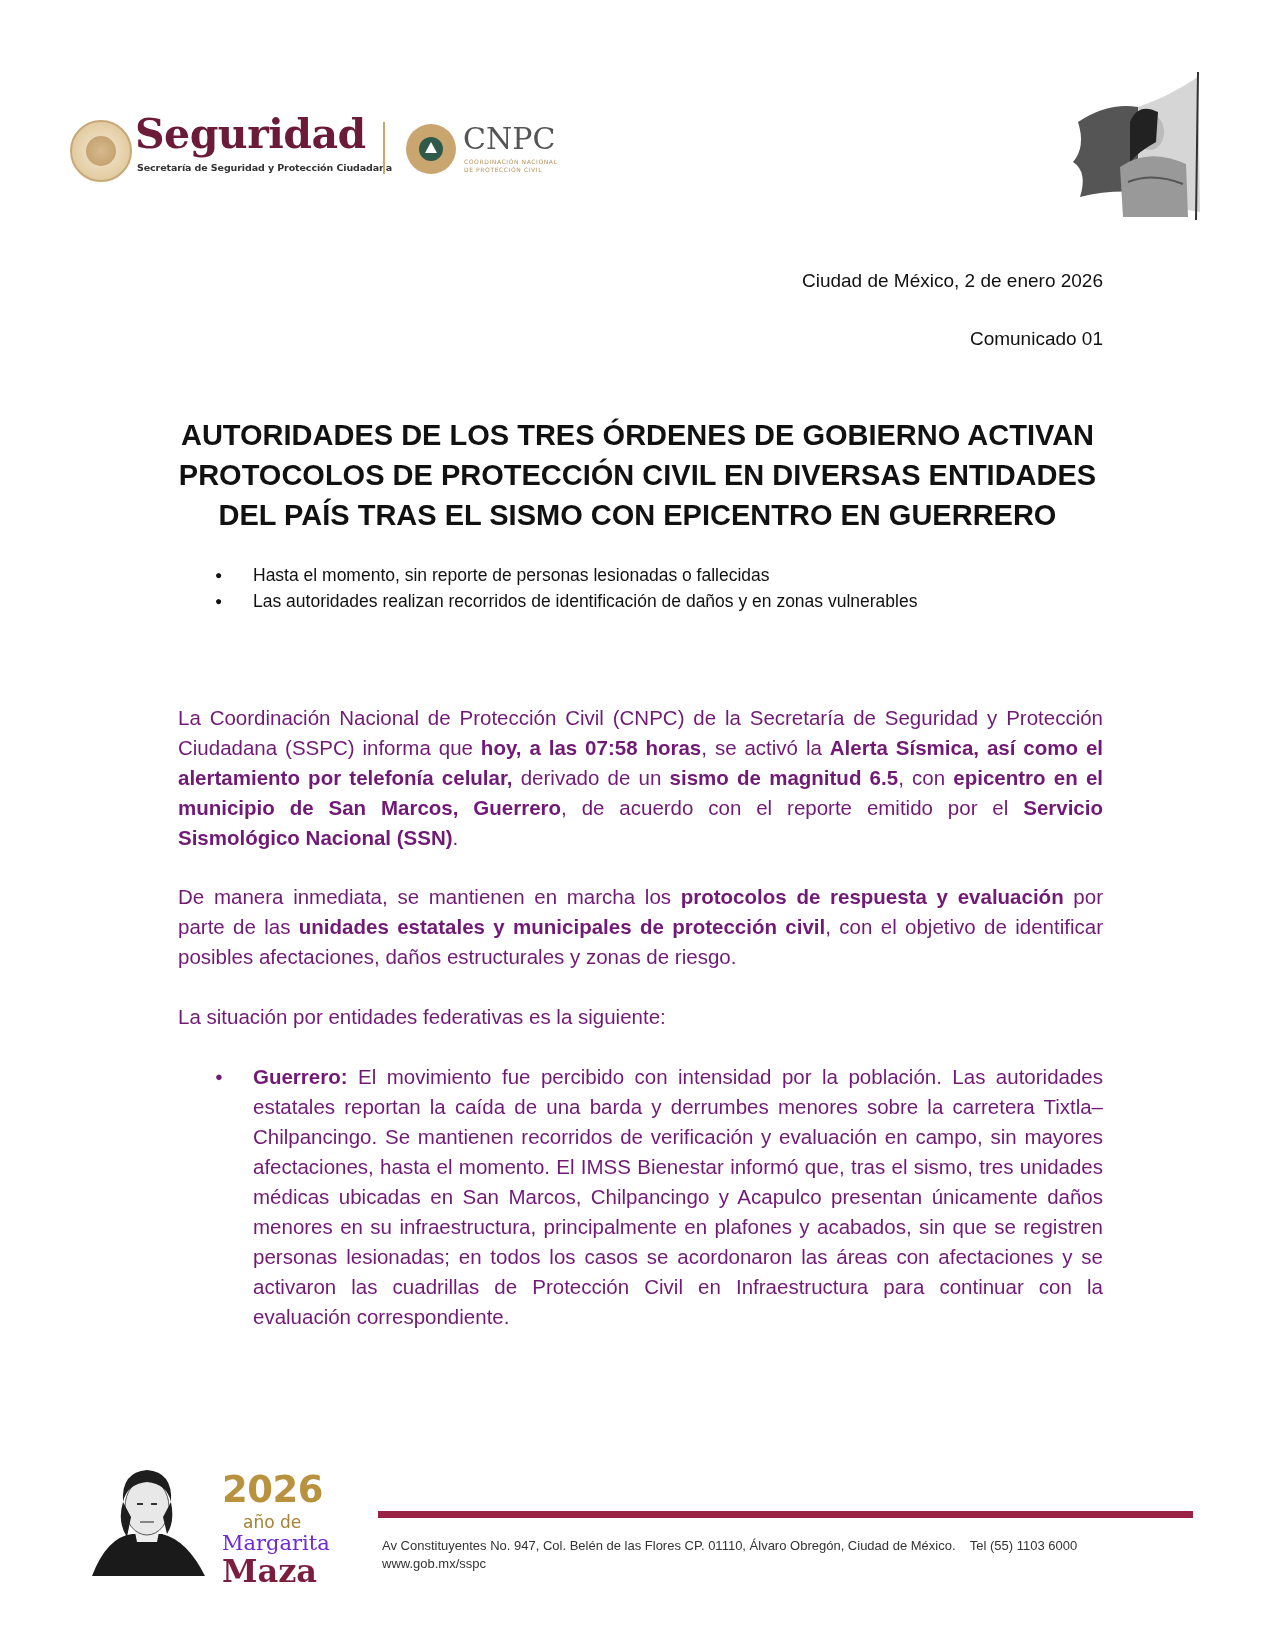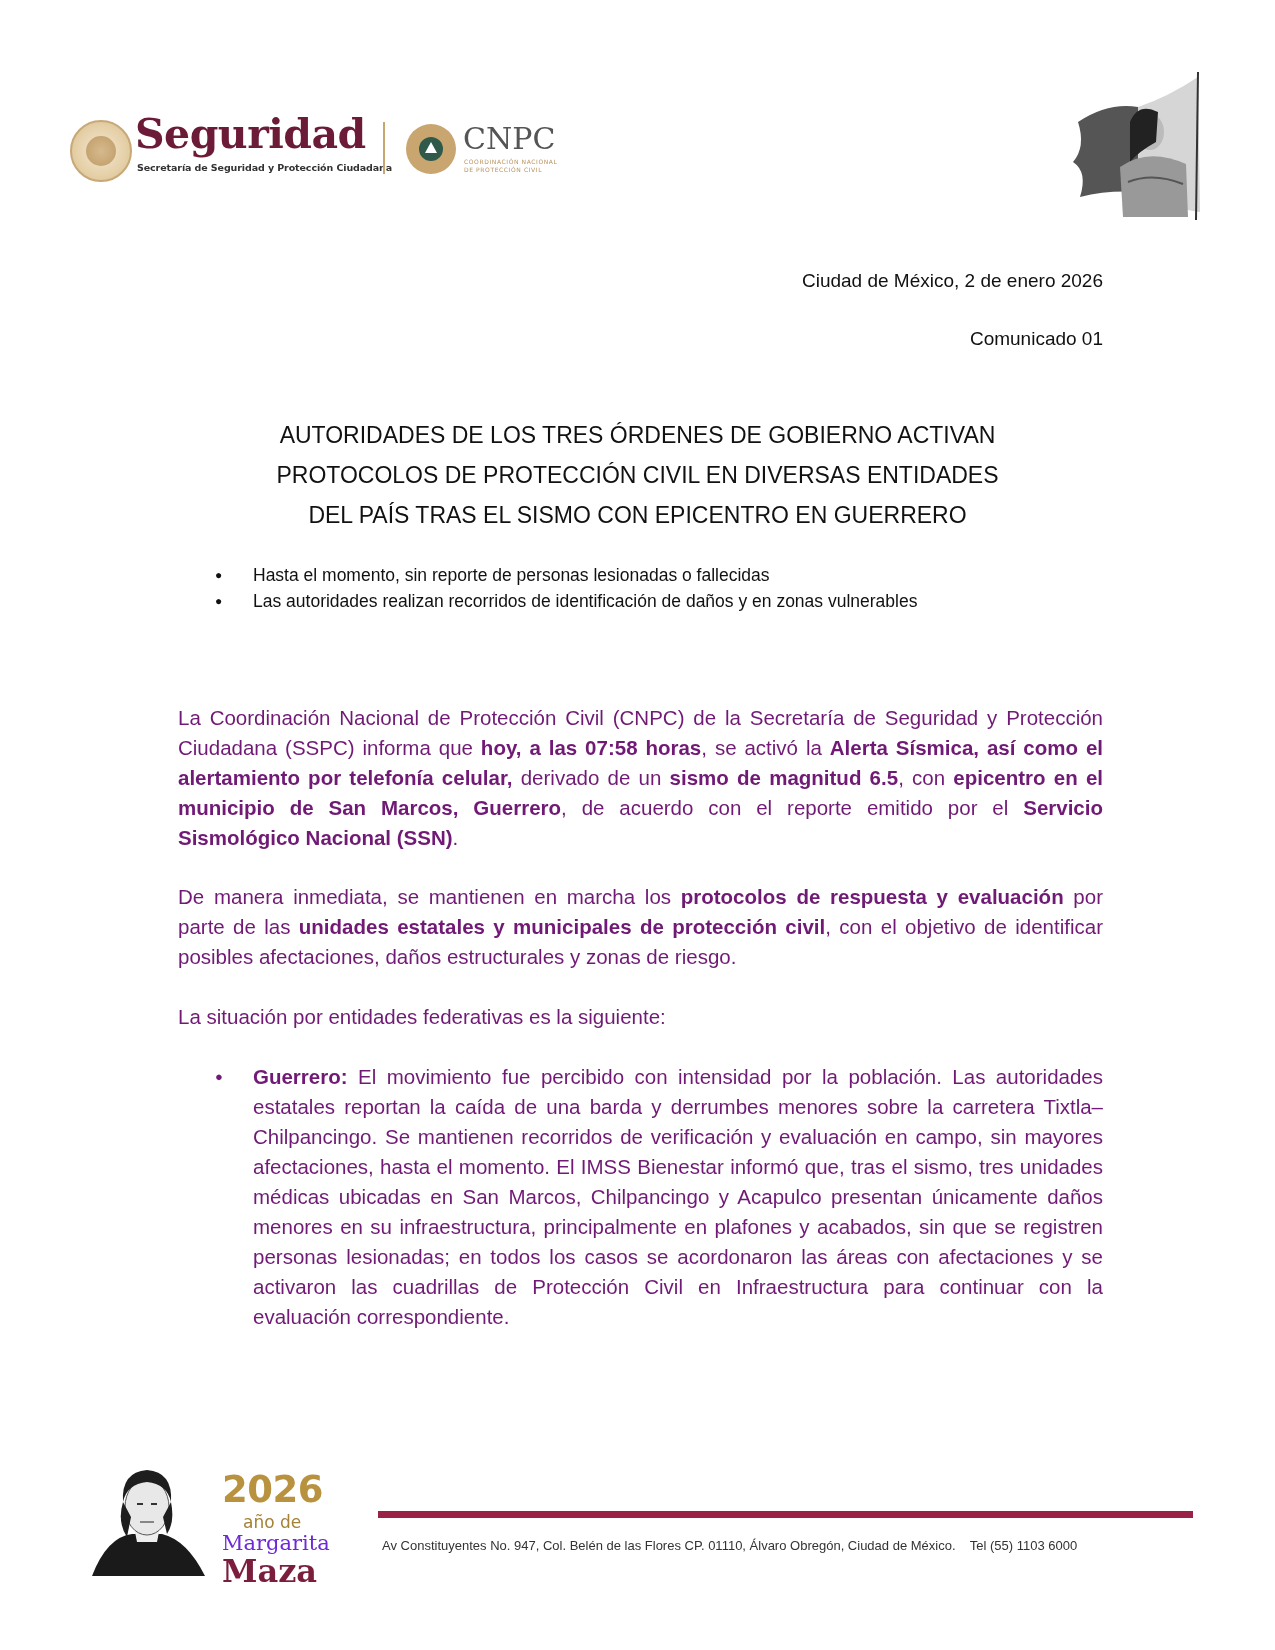--- a/index.html
+++ b/index.html
@@ -26,21 +26,21 @@
 
   .heroine { left: 1068px; top: 72px; width: 135px; height: 148px; }
 
   
   .meta { right: 172px; font-size: 19px; color: #111; text-align: right; font-family: "Liberation Sans", sans-serif; }
   .date { top: 270px; }
   .comm { top: 328px; }
 
   
   .title { left: 170px; width: 935px; top: 415px; text-align: center; font-family: "Liberation Sans", sans-serif;
-           font-weight: normal; font-size: 23px; line-height: 40px; color: #111; }
+           font-weight: bold; font-size: 29px; line-height: 40px; color: #111; }
 
   
   .hl { left: 215px; top: 562px; font-family: "Liberation Sans", sans-serif; font-size: 17.5px; line-height: 26px; }
   .hl .row { display: flex; }
   .hl .dot { width: 38px; font-size: 12px; line-height: 26px; }
 
   
   .body { left: 178px; width: 925px; font-family: "Liberation Sans", sans-serif; font-size: 20.5px;
           line-height: 30px; text-align: justify; color: #701a75; margin-top: 33px; }
   .p1 { top: 670px; }
@@ -131,13 +131,13 @@
   <line x1="50" y1="42" x2="56" y2="42" stroke="#333" stroke-width="2"></line>
   <line x1="64" y1="42" x2="70" y2="42" stroke="#333" stroke-width="2"></line>
   <line x1="53" y1="60" x2="67" y2="60" stroke="#666" stroke-width="1.5"></line>
 </svg>
 <div class="abs f-2026">2026</div>
 <div class="abs f-ano">año de</div>
 <div class="abs f-marg">Margarita</div>
 <div class="abs f-maza">Maza</div>
 
 <div class="abs f-line"></div>
-<div class="abs f-addr"><div>Av Constituyentes No. 947, Col. Belén de las Flores CP. 01110, Álvaro Obregón, Ciudad de México.    Tel (55) 1103 6000</div></div>
+<div class="abs f-addr"><div>Av Constituyentes No. 947, Col. Belén de las Flores CP. 01110, Álvaro Obregón, Ciudad de México.    Tel (55) 1103 6000</div><div>www.gob.mx/sspc</div></div>
 
 </body></html>

